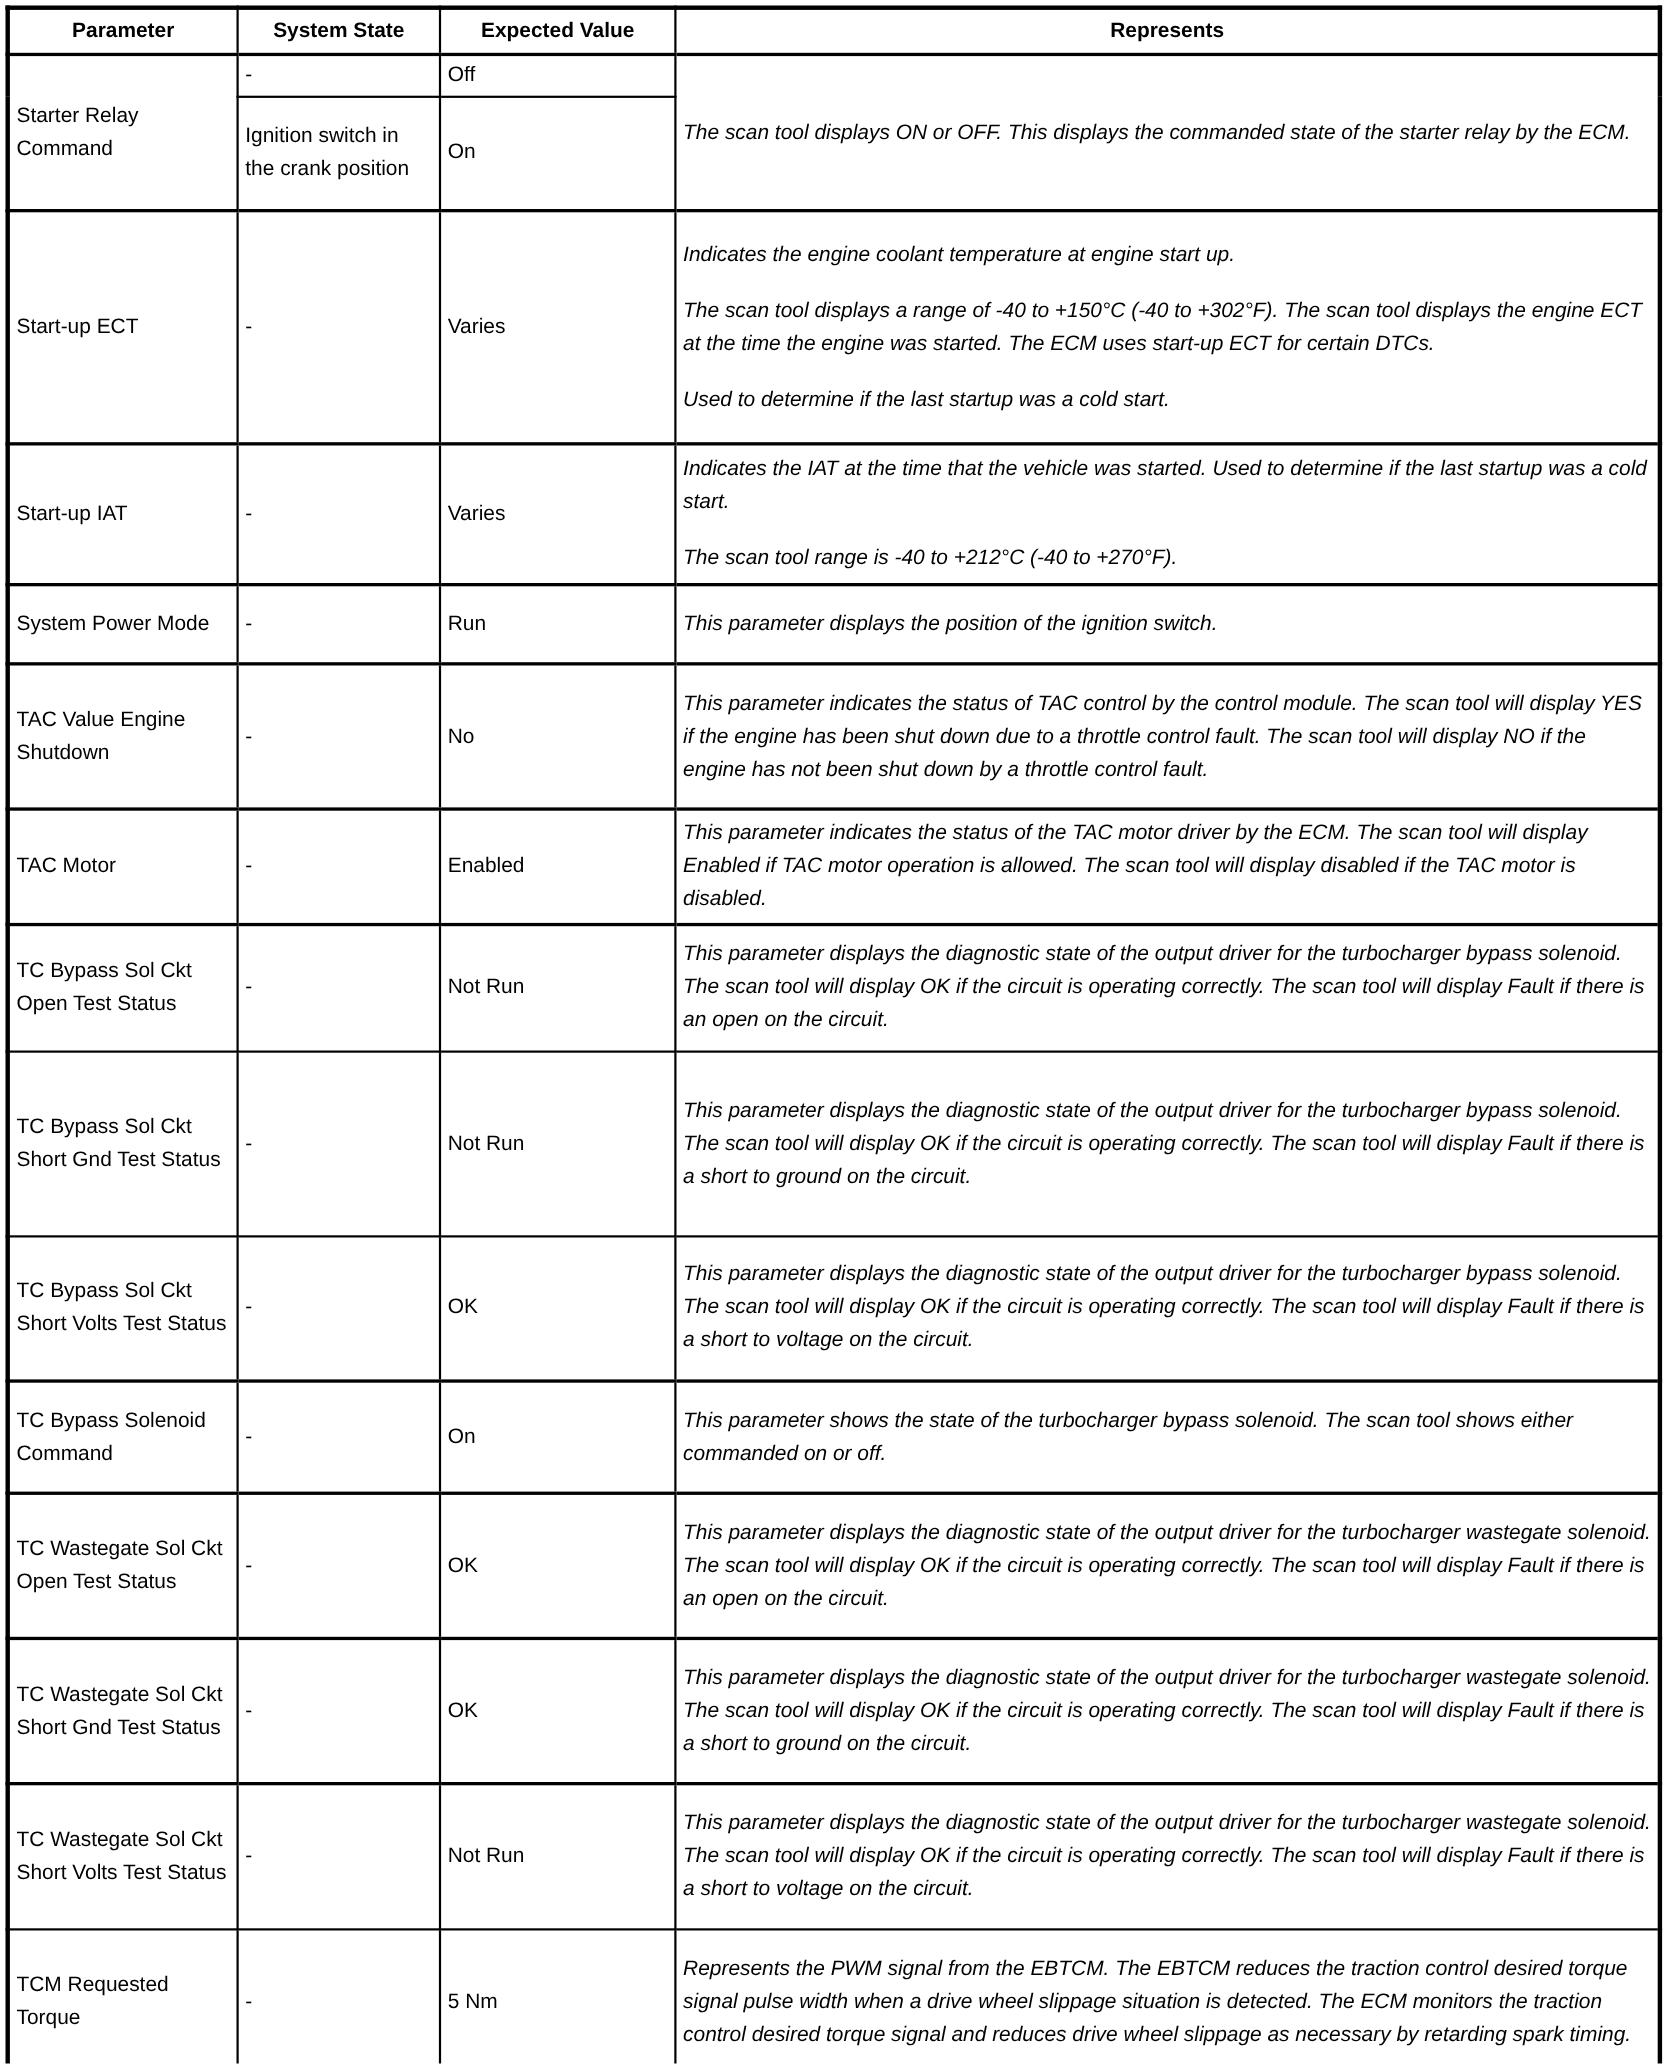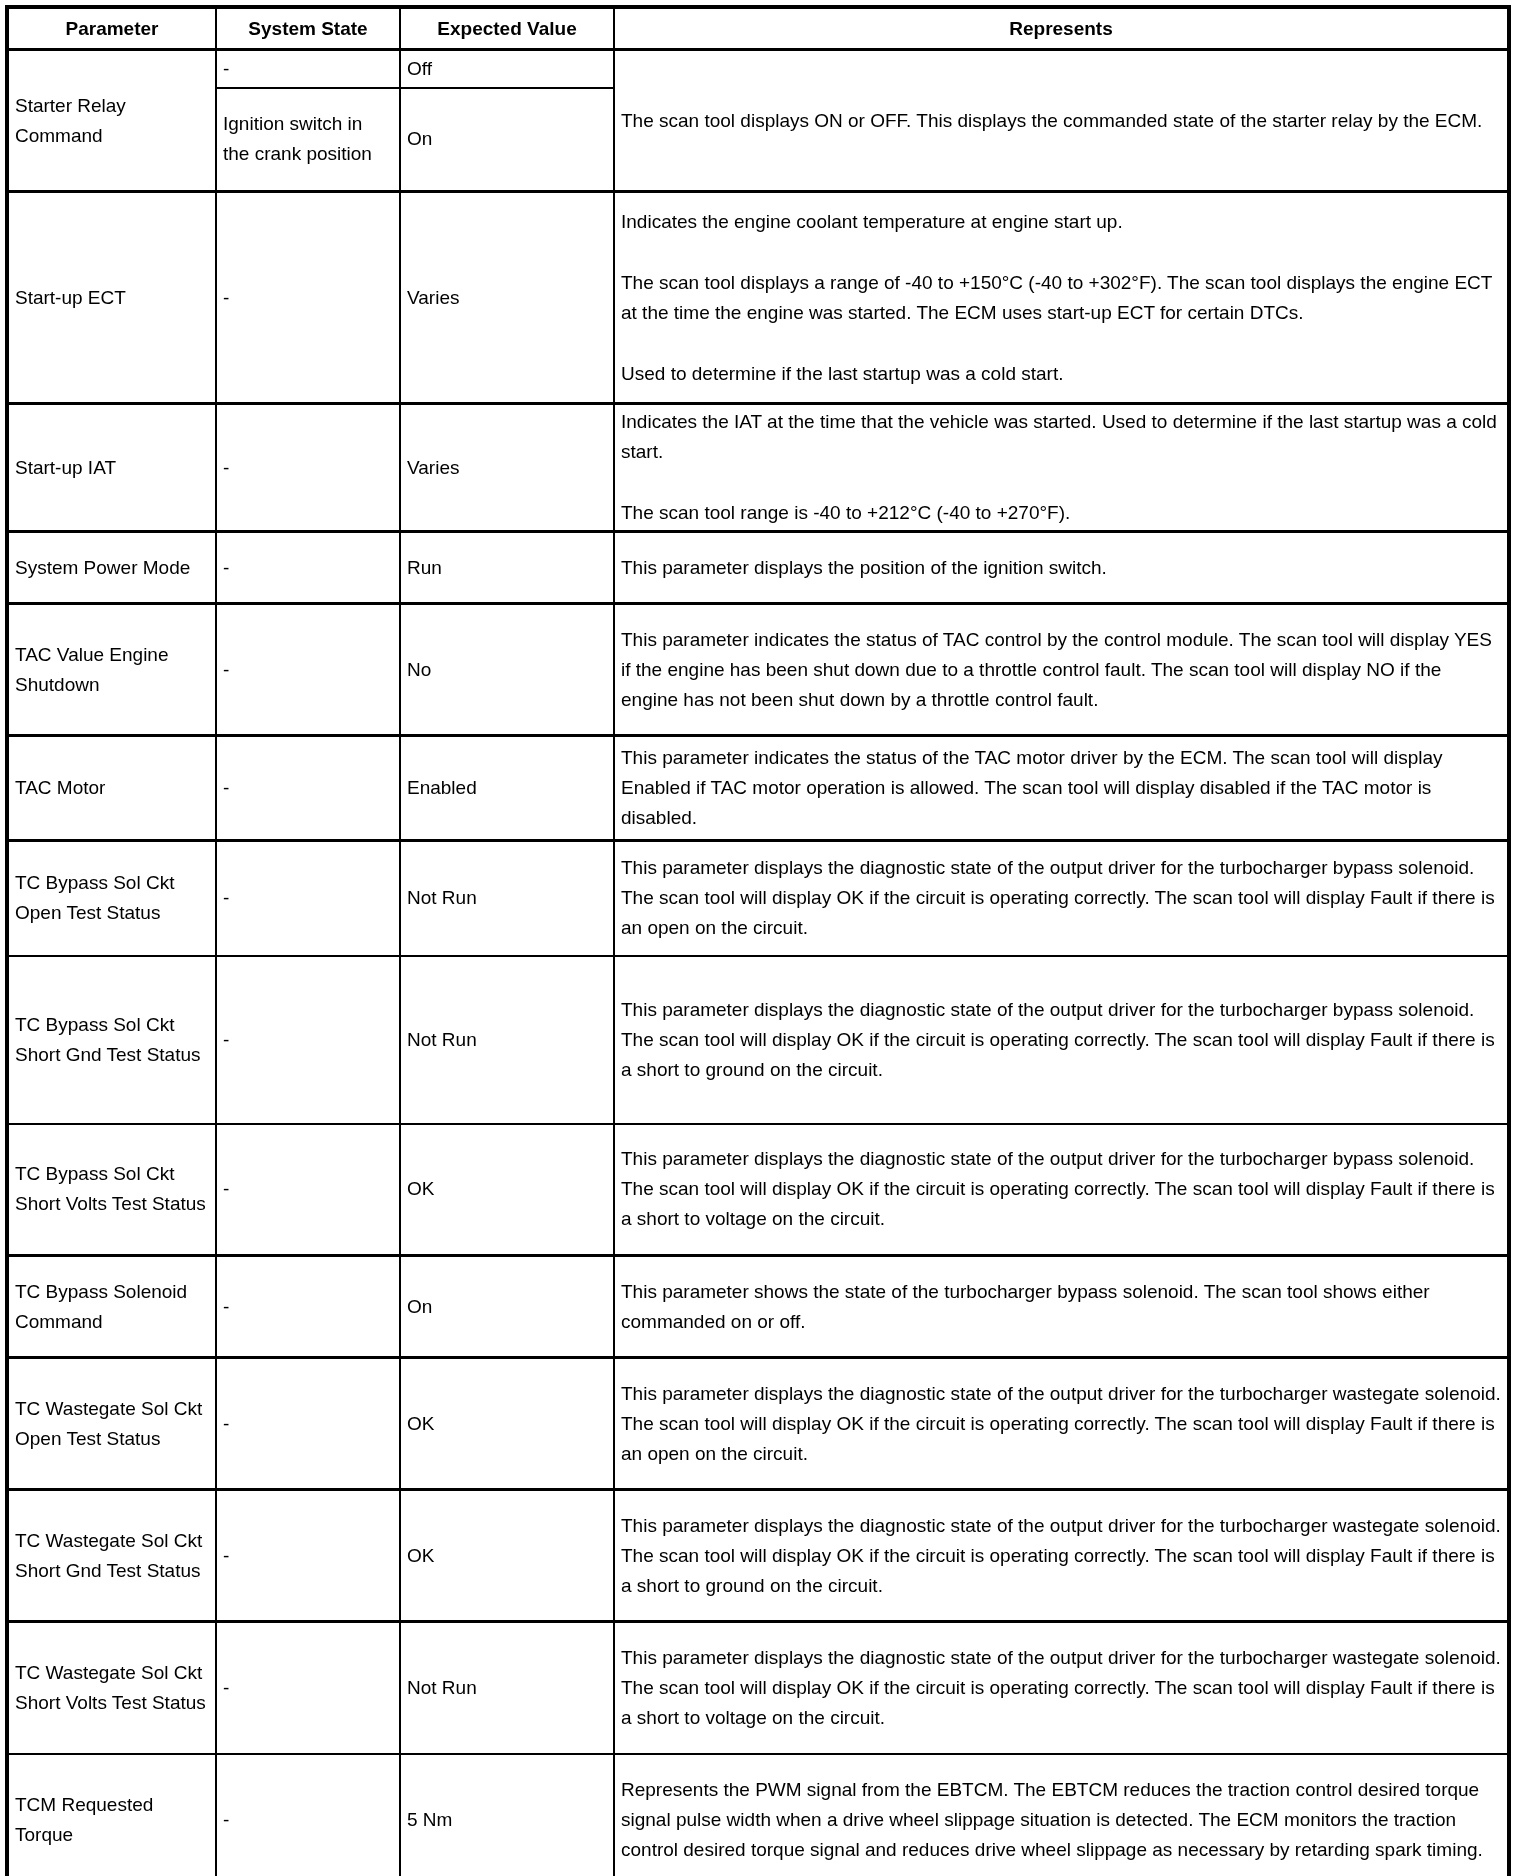--- a/index.html
+++ b/index.html
@@ -24,22 +24,22 @@
     font-weight: bold;
     text-align: center;
     height: 39px;
     border-bottom: 3px solid #000;
   }
   col.c1 { width: 209px; }
   col.c2 { width: 184px; }
   col.c3 { width: 214px; }
   col.c4 { width: auto; }
   td.desc p { margin: 0; }
-  td.desc p + p { margin-top: 31px; }
-  td.desc { padding-top: 3px; padding-bottom: 3px; }
+  td.desc p + p { margin-top: 21px; }
+  td.desc { padding-top: 3px; padding-bottom: 3px; font-style: italic; }
   tr.thick > td { border-top: 3px solid #000; }
 </style>
 </head>
 <body>
 
 <table class="params">
   <colgroup>
       <col class="c1">
       <col class="c2">
       <col class="c3">

